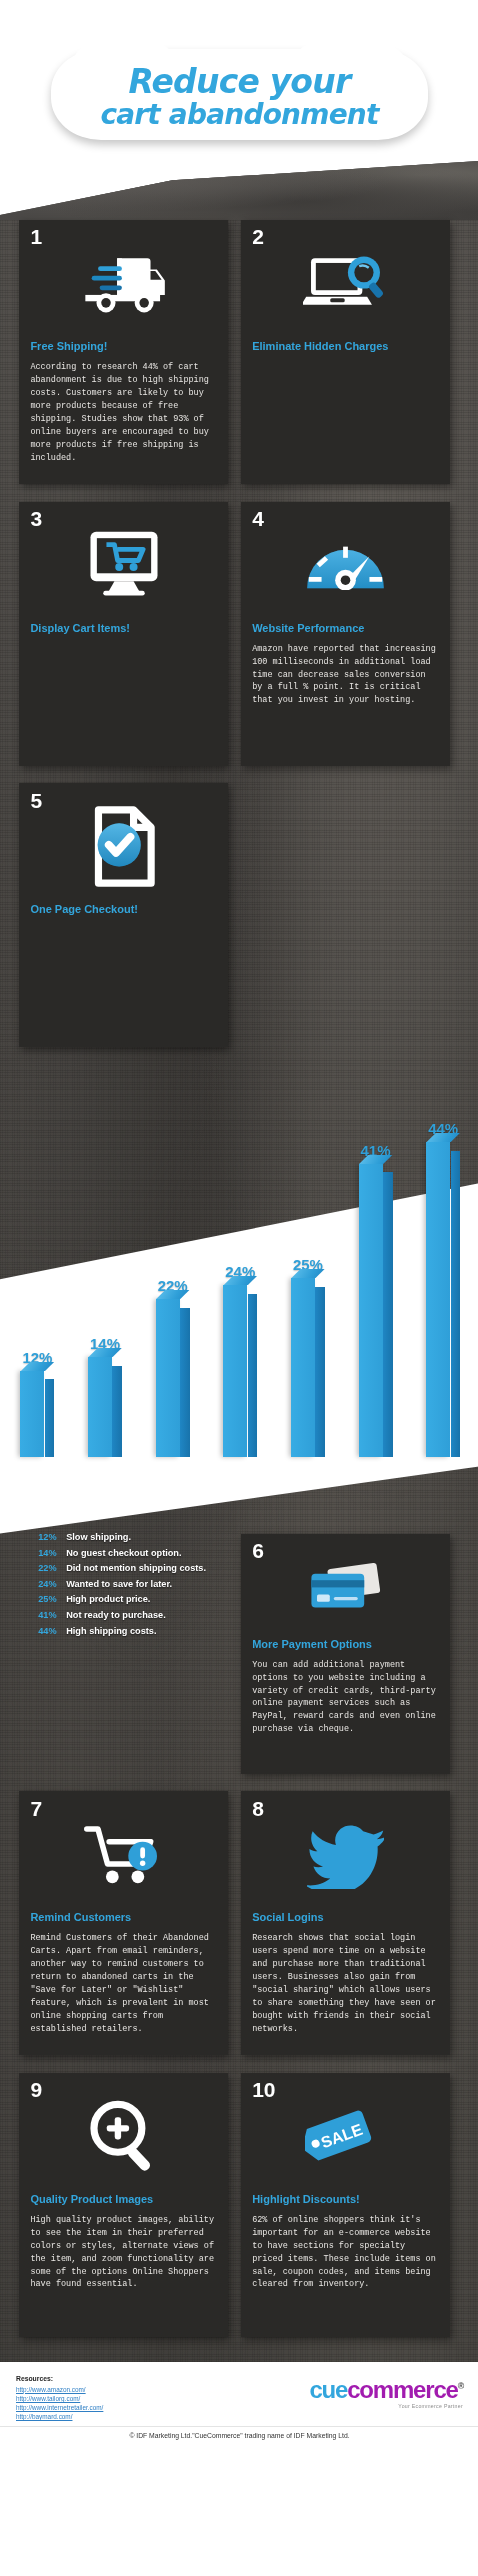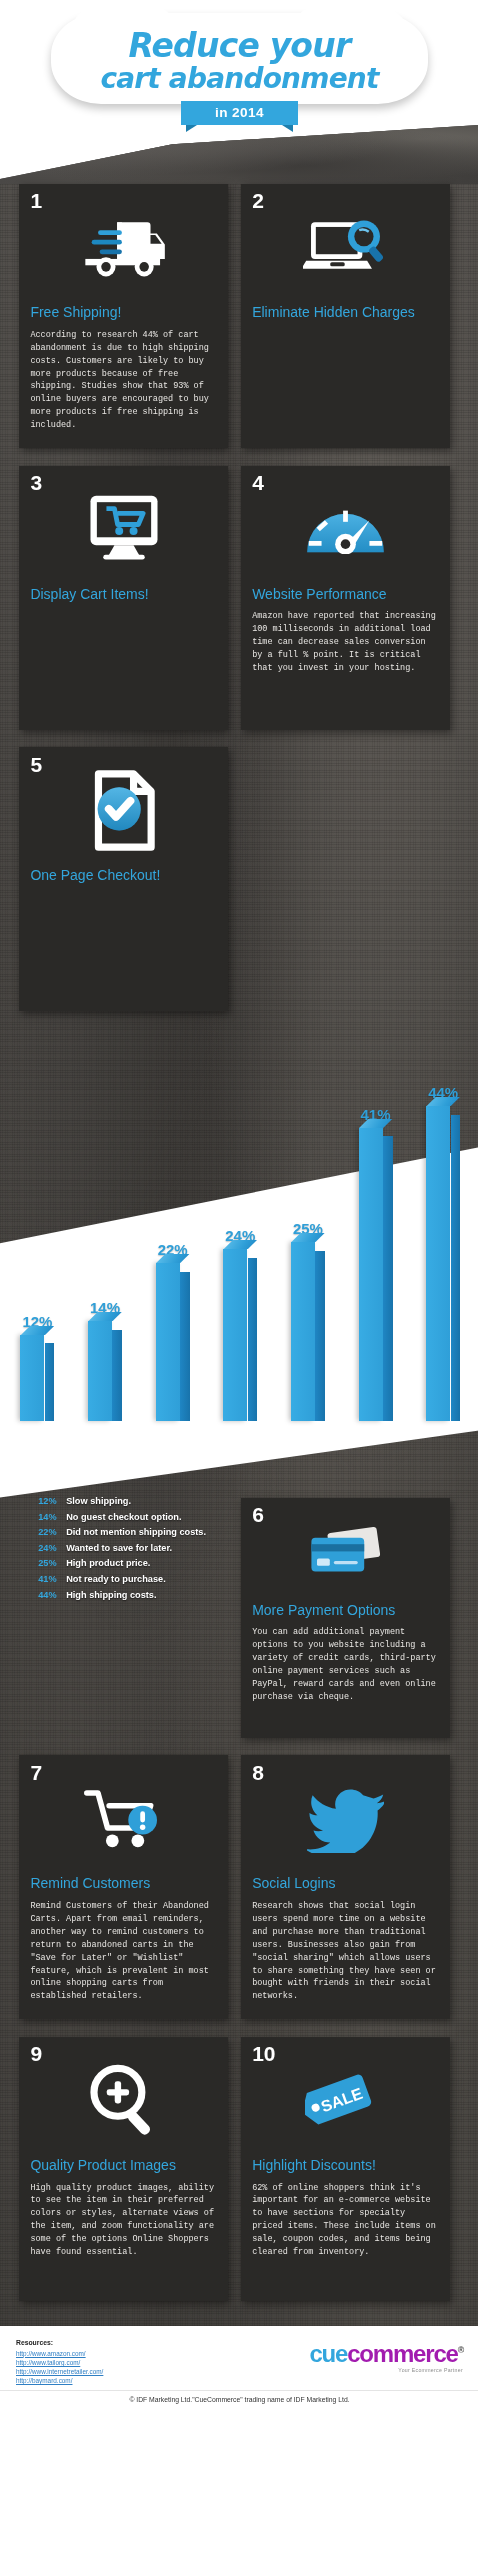--- a/index.html
+++ b/index.html
@@ -3,21 +3,21 @@
 <meta charset="utf-8">
 <style>
   * { box-sizing: border-box; margin:0; padding:0; }
   body {
     width: 479px;
     background: #ffffff;
     font-family: "Liberation Sans", sans-serif;
     position: relative;
     overflow-x: hidden;
   }
-  .page { width:479px; position:relative; }
+  .page { width:479px; position:relative;margin-top:36px; }
 
   
   .header {
     position: relative;
     height: 184px;
     background: #ffffff;
     overflow: hidden;
   }
   .hdr-photo{
     position:absolute; left:0; top:120px; width:479px; height:64px;
@@ -124,21 +124,21 @@
   .card .num{
     position:absolute; left:11.2px; top:6.4px;
     color:#ffffff; font-size:21px; font-weight:bold; line-height:1;
   }
   .icon-area{
     height:104px; display:flex; align-items:center; justify-content:center;
     margin-bottom:4.8px; margin-top:1.6px;
   }
   .icon-area svg{ display:block; }
   .card h3{
-    color:#33a6dd; font-size:14px; font-weight:normal; margin: 3.2px 0 8px 0;
+    color:#33a6dd; font-size:11px; font-weight:bold; margin: 3.2px 0 8px 0;
     line-height:1.2;
   }
   .card p{
     color:#e9e7e4; font-size:8.5px; line-height:1.52;font-family:Liberation Mono, monospace;
   }
 
   
   .reasons{
     position:relative; z-index:4;
     width:209px; margin:0 6.4px 17.6px 6.4px; padding-top:9.6px;
@@ -235,27 +235,20 @@
 <body>
 
 <div class="page">
 
   <div class="header">
     <div class="hdr-photo"></div>
     <div class="title-blob">
       <div class="blob-bg"></div>
       <div class="title-line title-1">Reduce your</div>
       <div class="title-line title-2">cart abandonment</div>
-    </div>
-    <div class="ribbon-wrap">
-      <span class="ribbon">
-        <span class="tail-l"></span>
-        <span>in 2014</span>
-        <span class="tail-r"></span>
-      </span>
     </div>
   </div>
 
   <div class="body-dark">
 
 
     <div class="grid">
 
       <div class="card">
         <div class="num">1</div>

